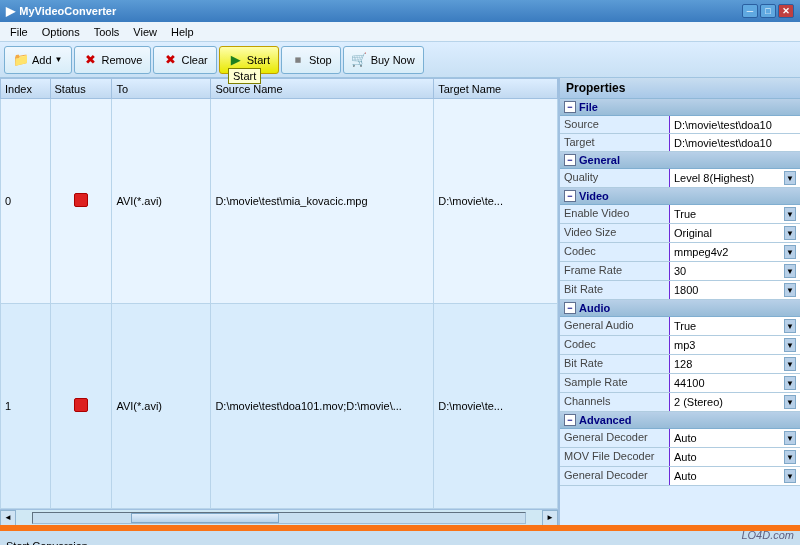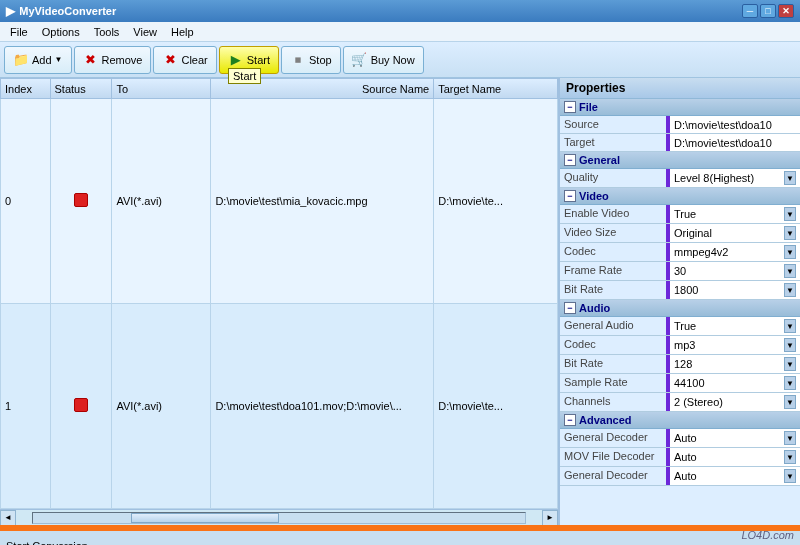--- a/index.html
+++ b/index.html
@@ -256,21 +256,21 @@
     .prop-row {
       display: flex;
       border-bottom: 1px solid #b0cce0;
       min-height: 18px;
     }
     .prop-label {
       width: 110px;
       padding: 2px 4px;
       color: #444;
       font-size: 11px;
-      border-right: 4px solid #6d28d9;
+      border-right: 1px solid #6d28d9;
       background: #ddeeff;
       flex-shrink: 0;
     }
     .prop-value {
       flex: 1;
       padding: 2px 4px;
       font-size: 11px;
       background: white;
       color: #000;
       display: flex;
@@ -378,21 +378,21 @@
 
 <div id="main-area">
 
   <div id="left-panel">
     <table id="file-table">
       <thead>
         <tr>
           <th style="width:40px;">Index</th>
           <th style="width:50px;">Status</th>
           <th style="width:80px;">To</th>
-          <th style="width:180px;text-align:right;">Source Name</th>
+          <th style="width:180px;">Source Name</th>
           <th style="width:100px;">Target Name</th>
         </tr>
       </thead>
       <tbody id="table-body">
       <tr>
             <td>0</td>
             <td style="text-align: center;"><span class="status-red"></span></td>
             <td style="max-width: 80px;">AVI(*.avi)</td>
             <td style="max-width: 180px;">D:\movie\test\mia_kovacic.mpg</td>
             <td style="max-width: 100px;">D:\movie\te...</td>

